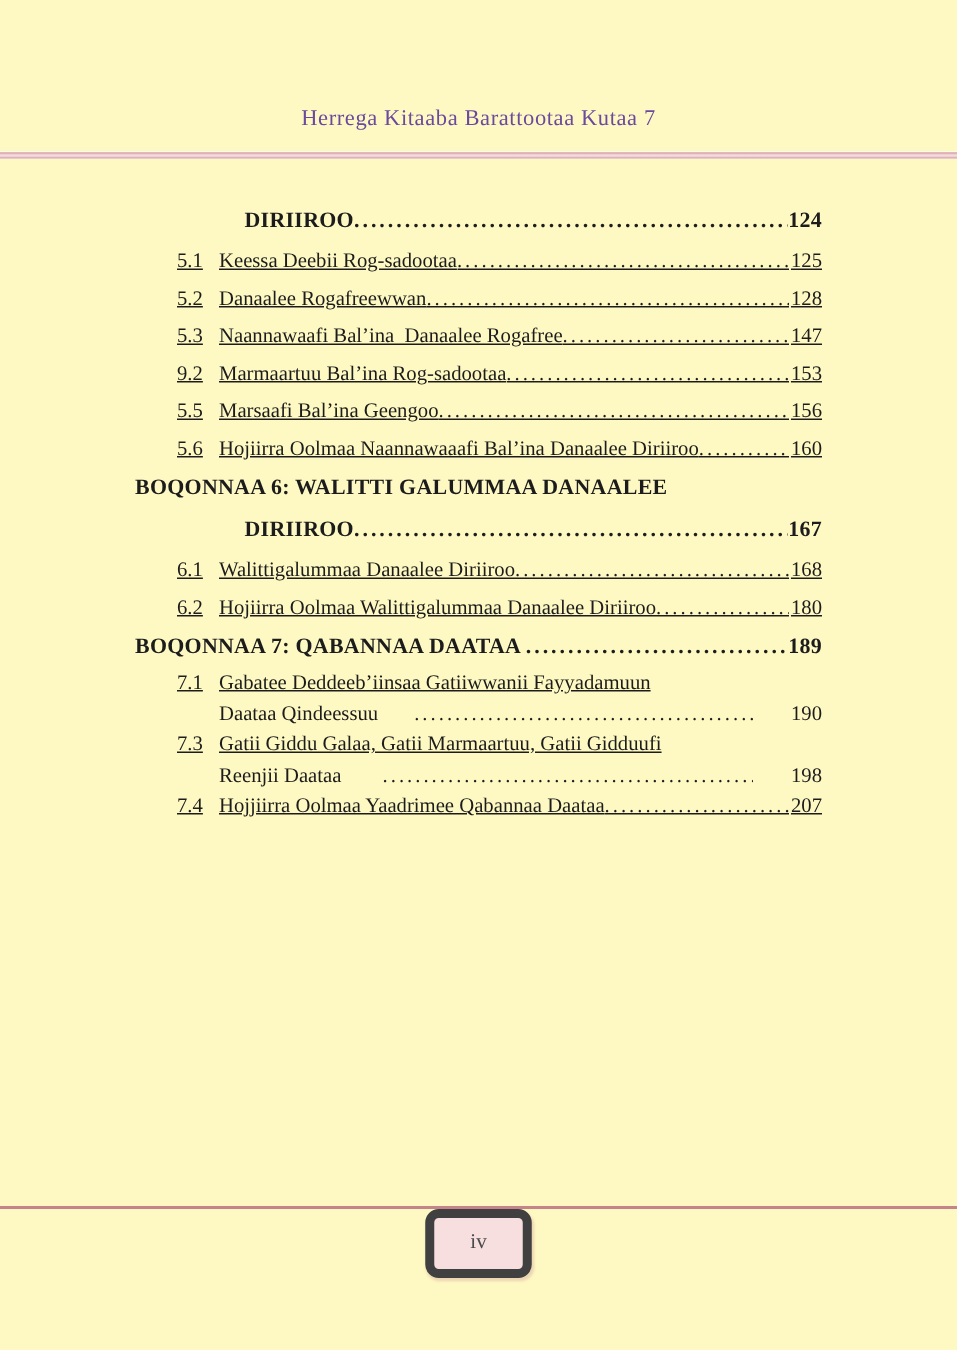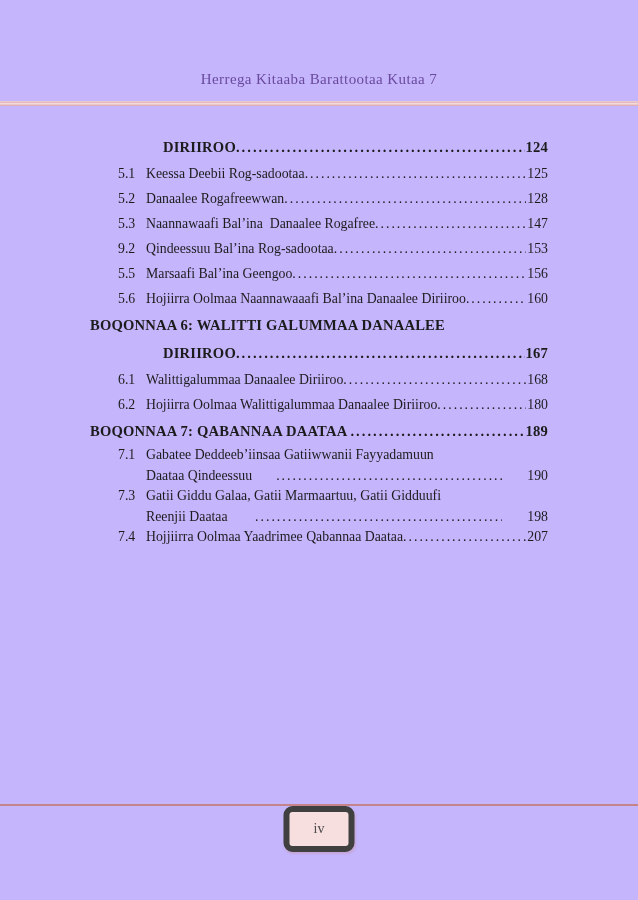--- a/index.html
+++ b/index.html
@@ -1,20 +1,20 @@
 <!DOCTYPE html>
 <html><head>
 <meta charset="utf-8">
 <style>
   html, body { margin: 0; padding: 0; background: #ffffff; }
   .page {
     position: relative;
     width: 638px;
     height: 900px;
-    background: #c4b5fd;
+    background: #fef9c3;
     font-family: "Liberation Serif", serif;
     color: #1c1c1c;
     overflow: hidden;
   }
 
   
   .doc-header {
     position: absolute;
     top: 71px; left: 0; right: 0;
     text-align: center;
@@ -43,21 +43,21 @@
     line-height: 25px;
   }
   .row.heading {
     font-weight: bold;
     font-size: 14.6px;
     line-height: 28px;
     letter-spacing: 0.2px;
   }
   .pre { white-space: pre; }
   .h-indent { padding-left: 73px; }
-  .entry { padding-left: 28px; }
+  .entry { padding-left: 28px; text-decoration: underline; }
   .cont { padding-left: 56px; gap: 24px; }
   .tight { line-height: 20.5px; }
   .h7 { line-height: 26px; justify-content: space-between; }
   .num { flex: none; width: 28px; }
   .etext { flex: none; white-space: pre; }
   .fill {
     flex: 1 1 auto;
     overflow: hidden;
     white-space: nowrap;
     letter-spacing: 2px;
@@ -125,21 +125,21 @@
         <span class="pagenum">128</span>
       </div>
       <div class="row entry">
         <span class="num">5.3</span>
         <span class="etext">Naannawaafi Bal’ina  Danaalee Rogafree</span>
         <span class="fill"></span>
         <span class="pagenum">147</span>
       </div>
       <div class="row entry">
         <span class="num">9.2</span>
-        <span class="etext">Qindeessuu Bal’ina Rog-sadootaa</span>
+        <span class="etext">Marmaartuu Bal’ina Rog-sadootaa</span>
         <span class="fill"></span>
         <span class="pagenum">153</span>
       </div>
       <div class="row entry">
         <span class="num">5.5</span>
         <span class="etext">Marsaafi Bal’ina Geengoo</span>
         <span class="fill"></span>
         <span class="pagenum">156</span>
       </div>
       <div class="row entry">

